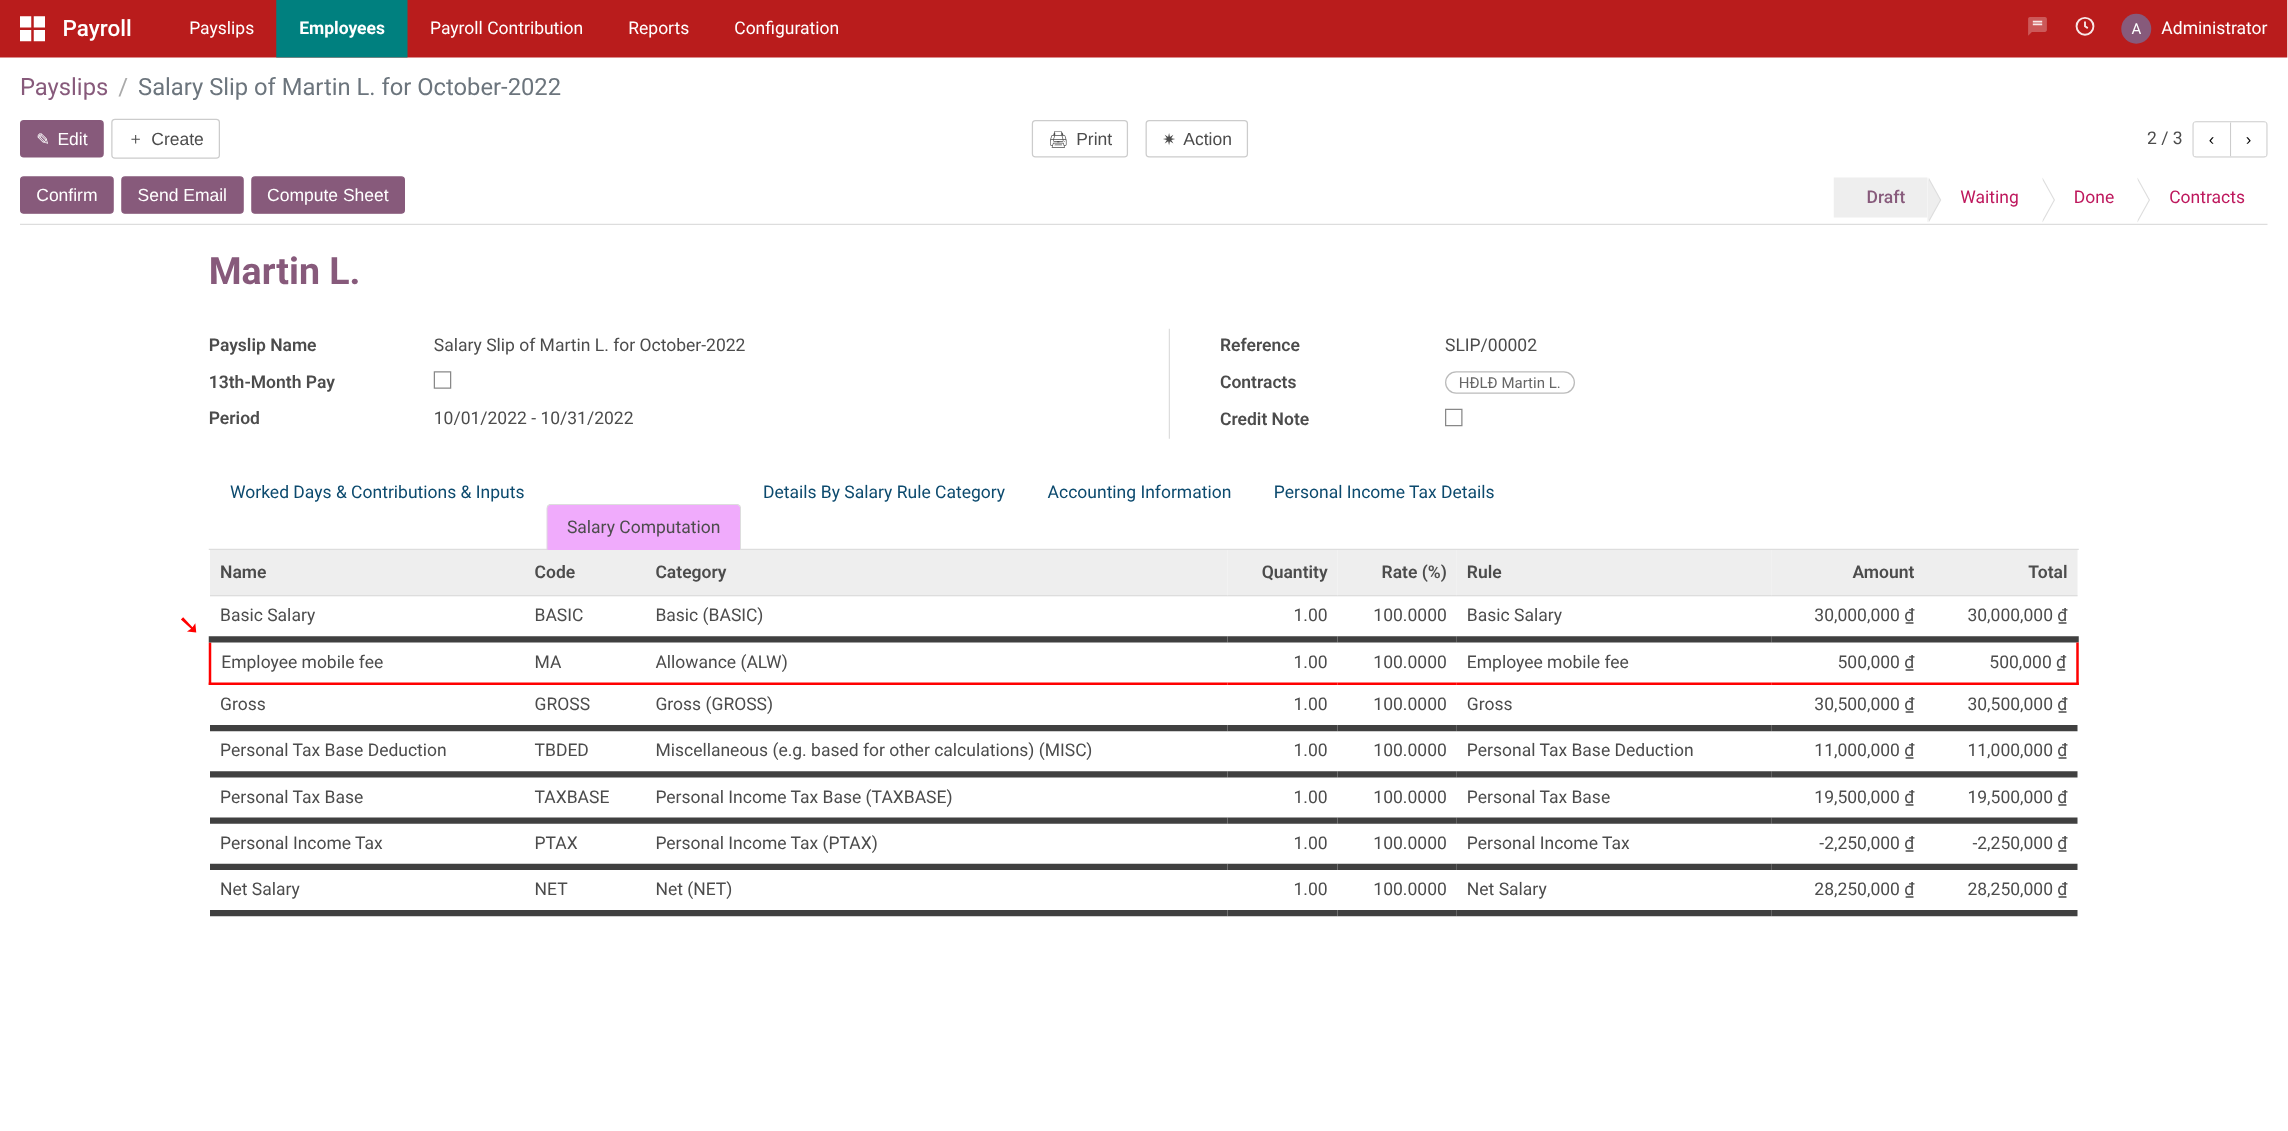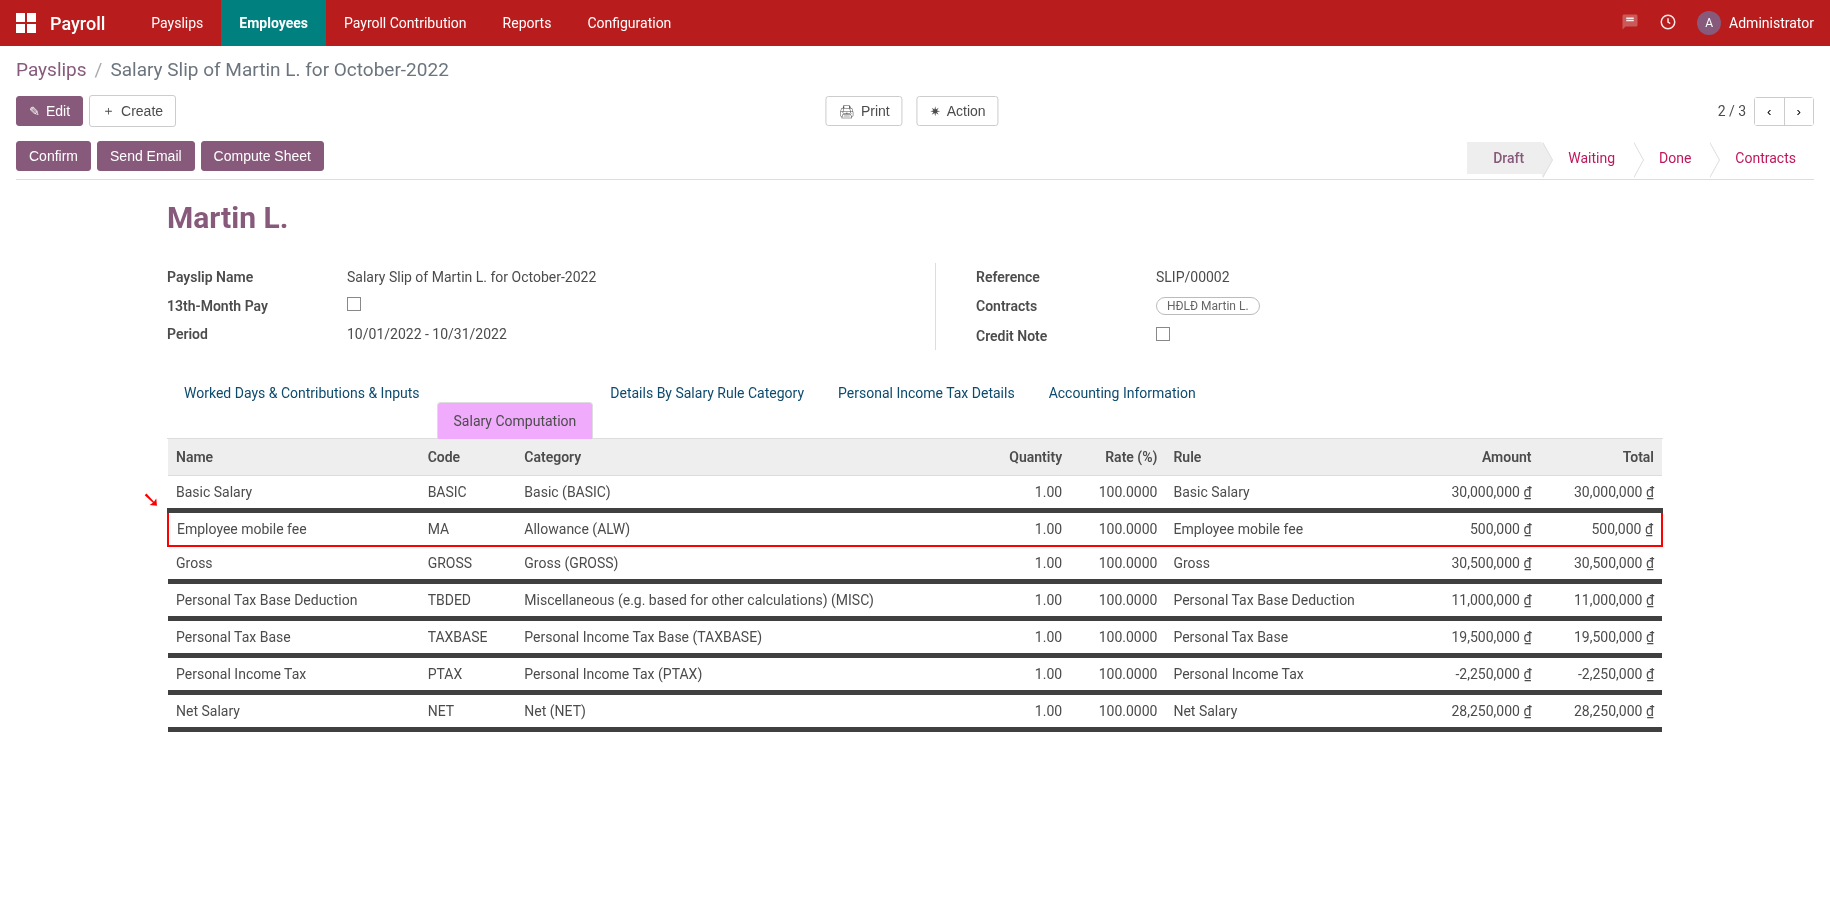--- a/index.html
+++ b/index.html
@@ -183,22 +183,22 @@
               <div class="form-label">Credit Note</div>
               <div class="form-value"><span class="checkbox"></span></div>
             </div>
       </div>
     </div>
 
     <div class="tabs" id="tabs">
           <div class="tab">Worked Days &amp; Contributions &amp; Inputs</div>
           <div class="tab active">Salary Computation</div>
           <div class="tab">Details By Salary Rule Category</div>
+          <div class="tab">Accounting Information</div>
           <div class="tab">Personal Income Tax Details</div>
-          <div class="tab">Accounting Information</div>
         </div>
 
     <table class="data-table">
       <thead>
             <tr>
         <th>Name</th>
         <th>Code</th>
         <th>Category</th>
         <th class="num">Quantity</th>
         <th class="num">Rate (%)</th>

